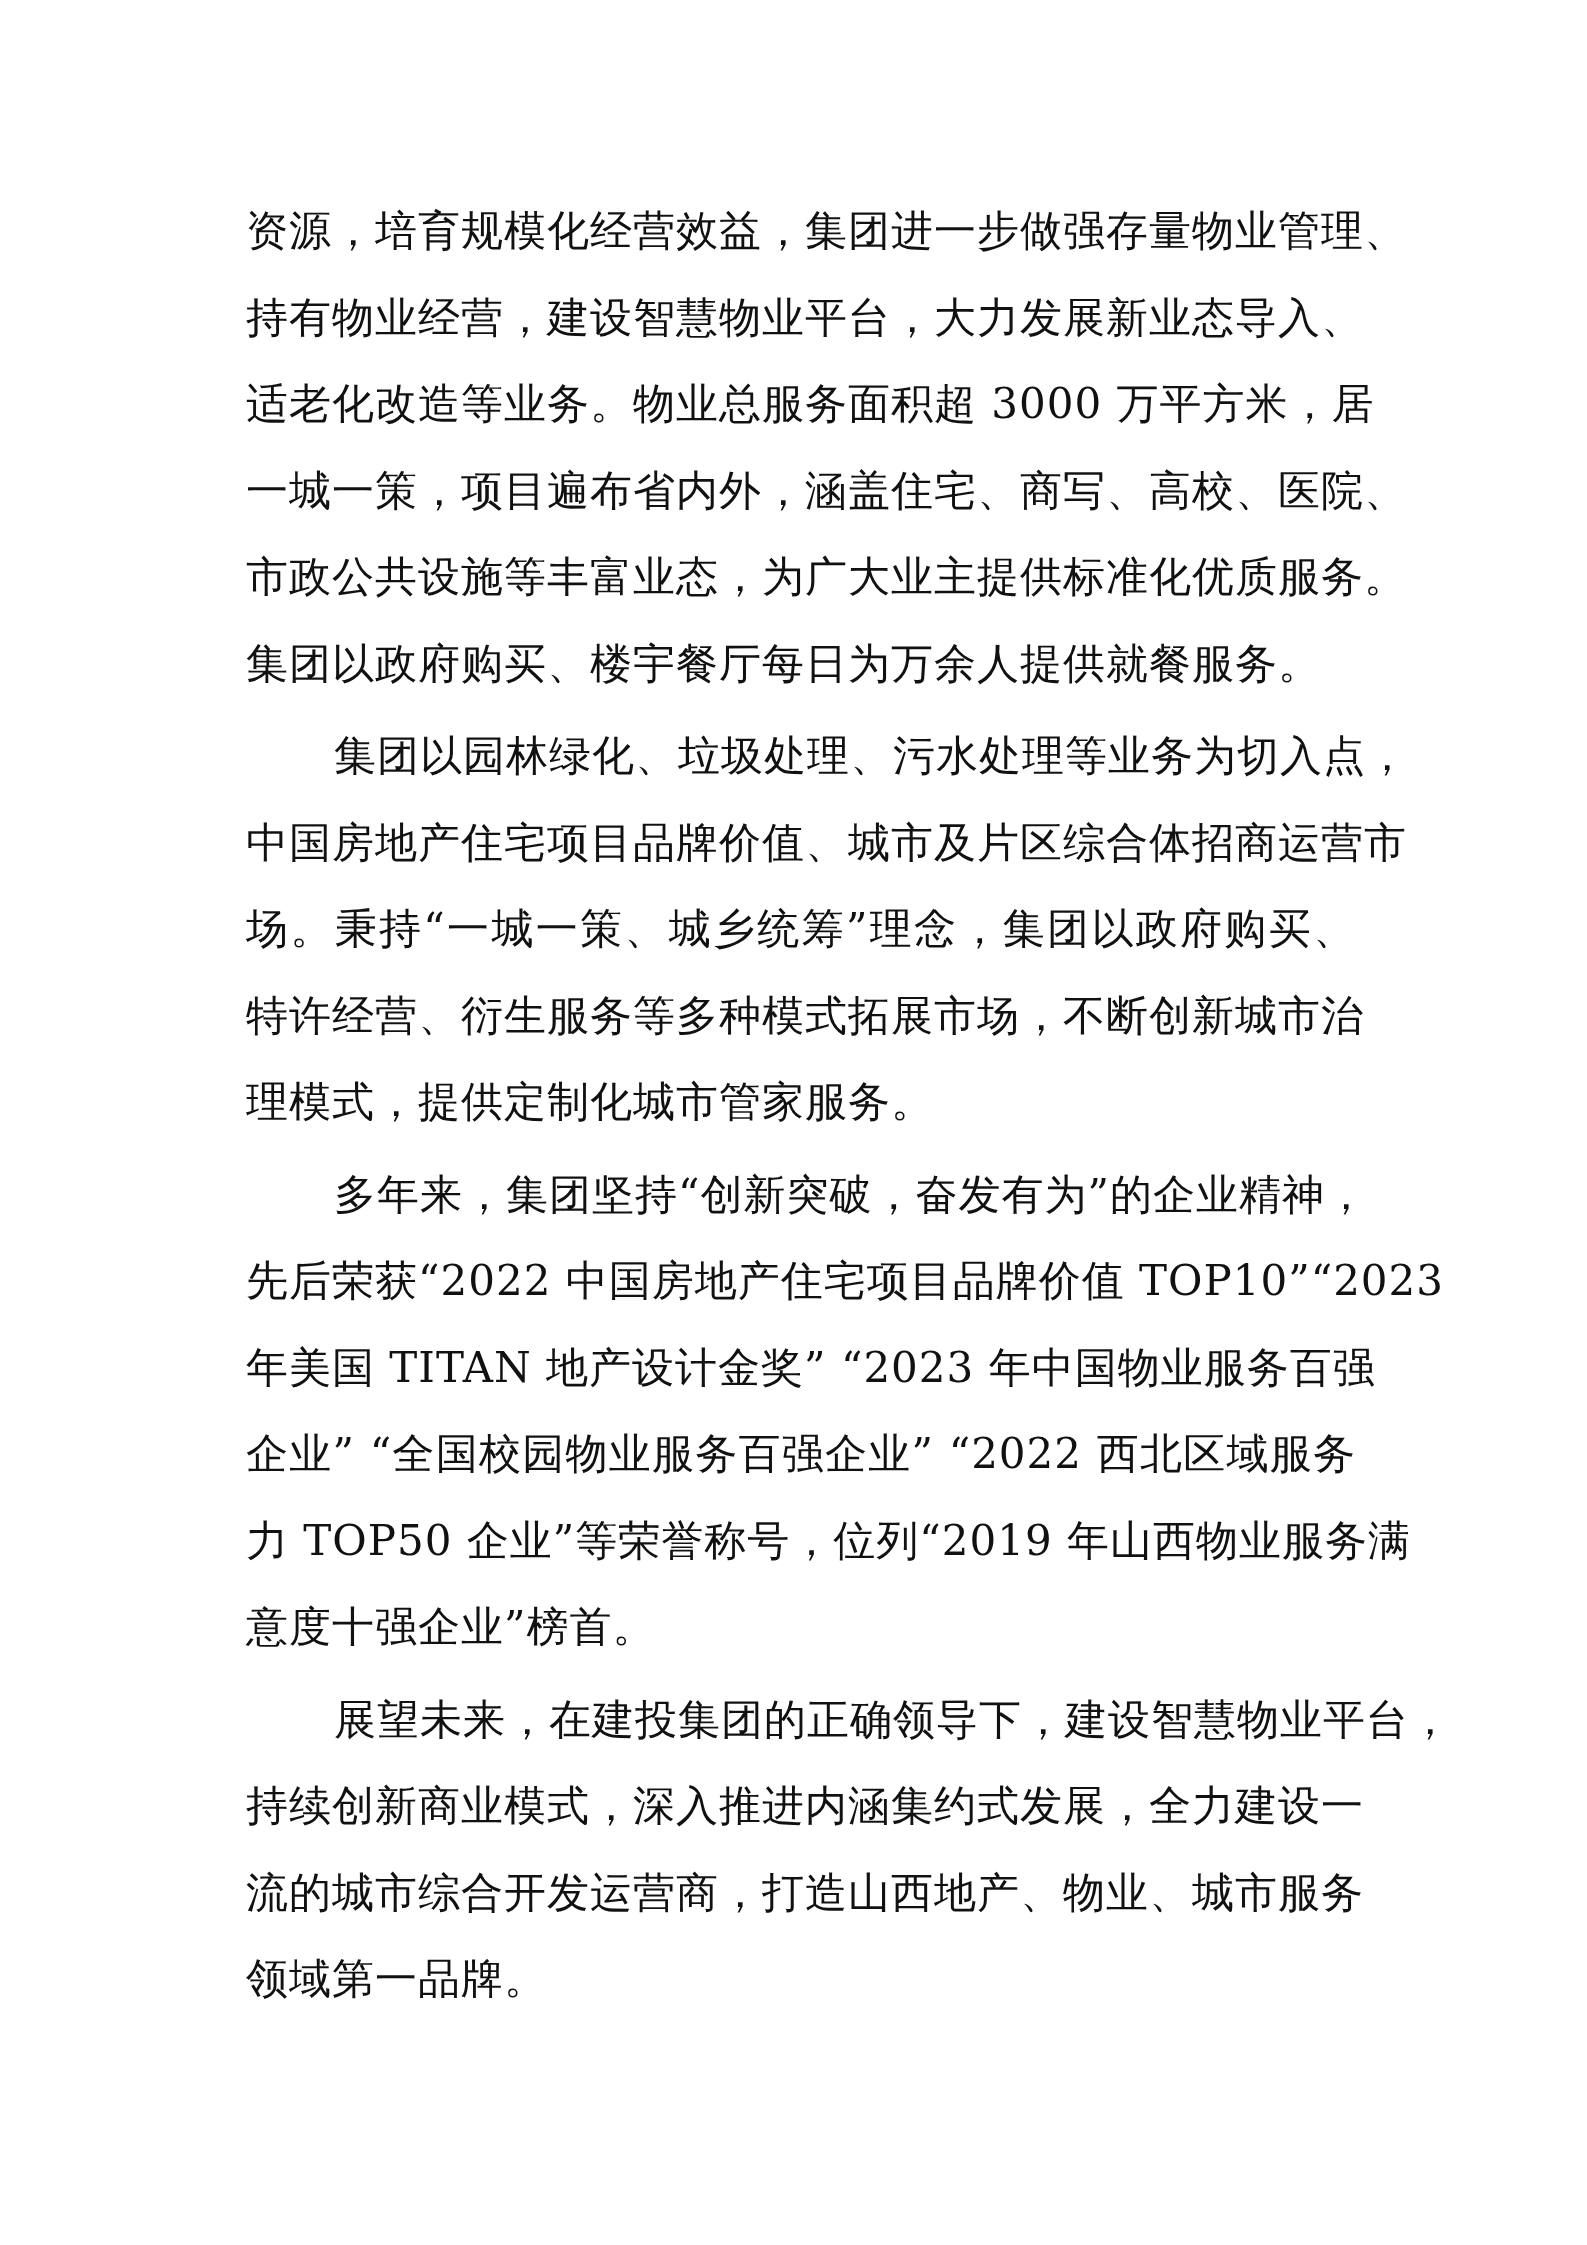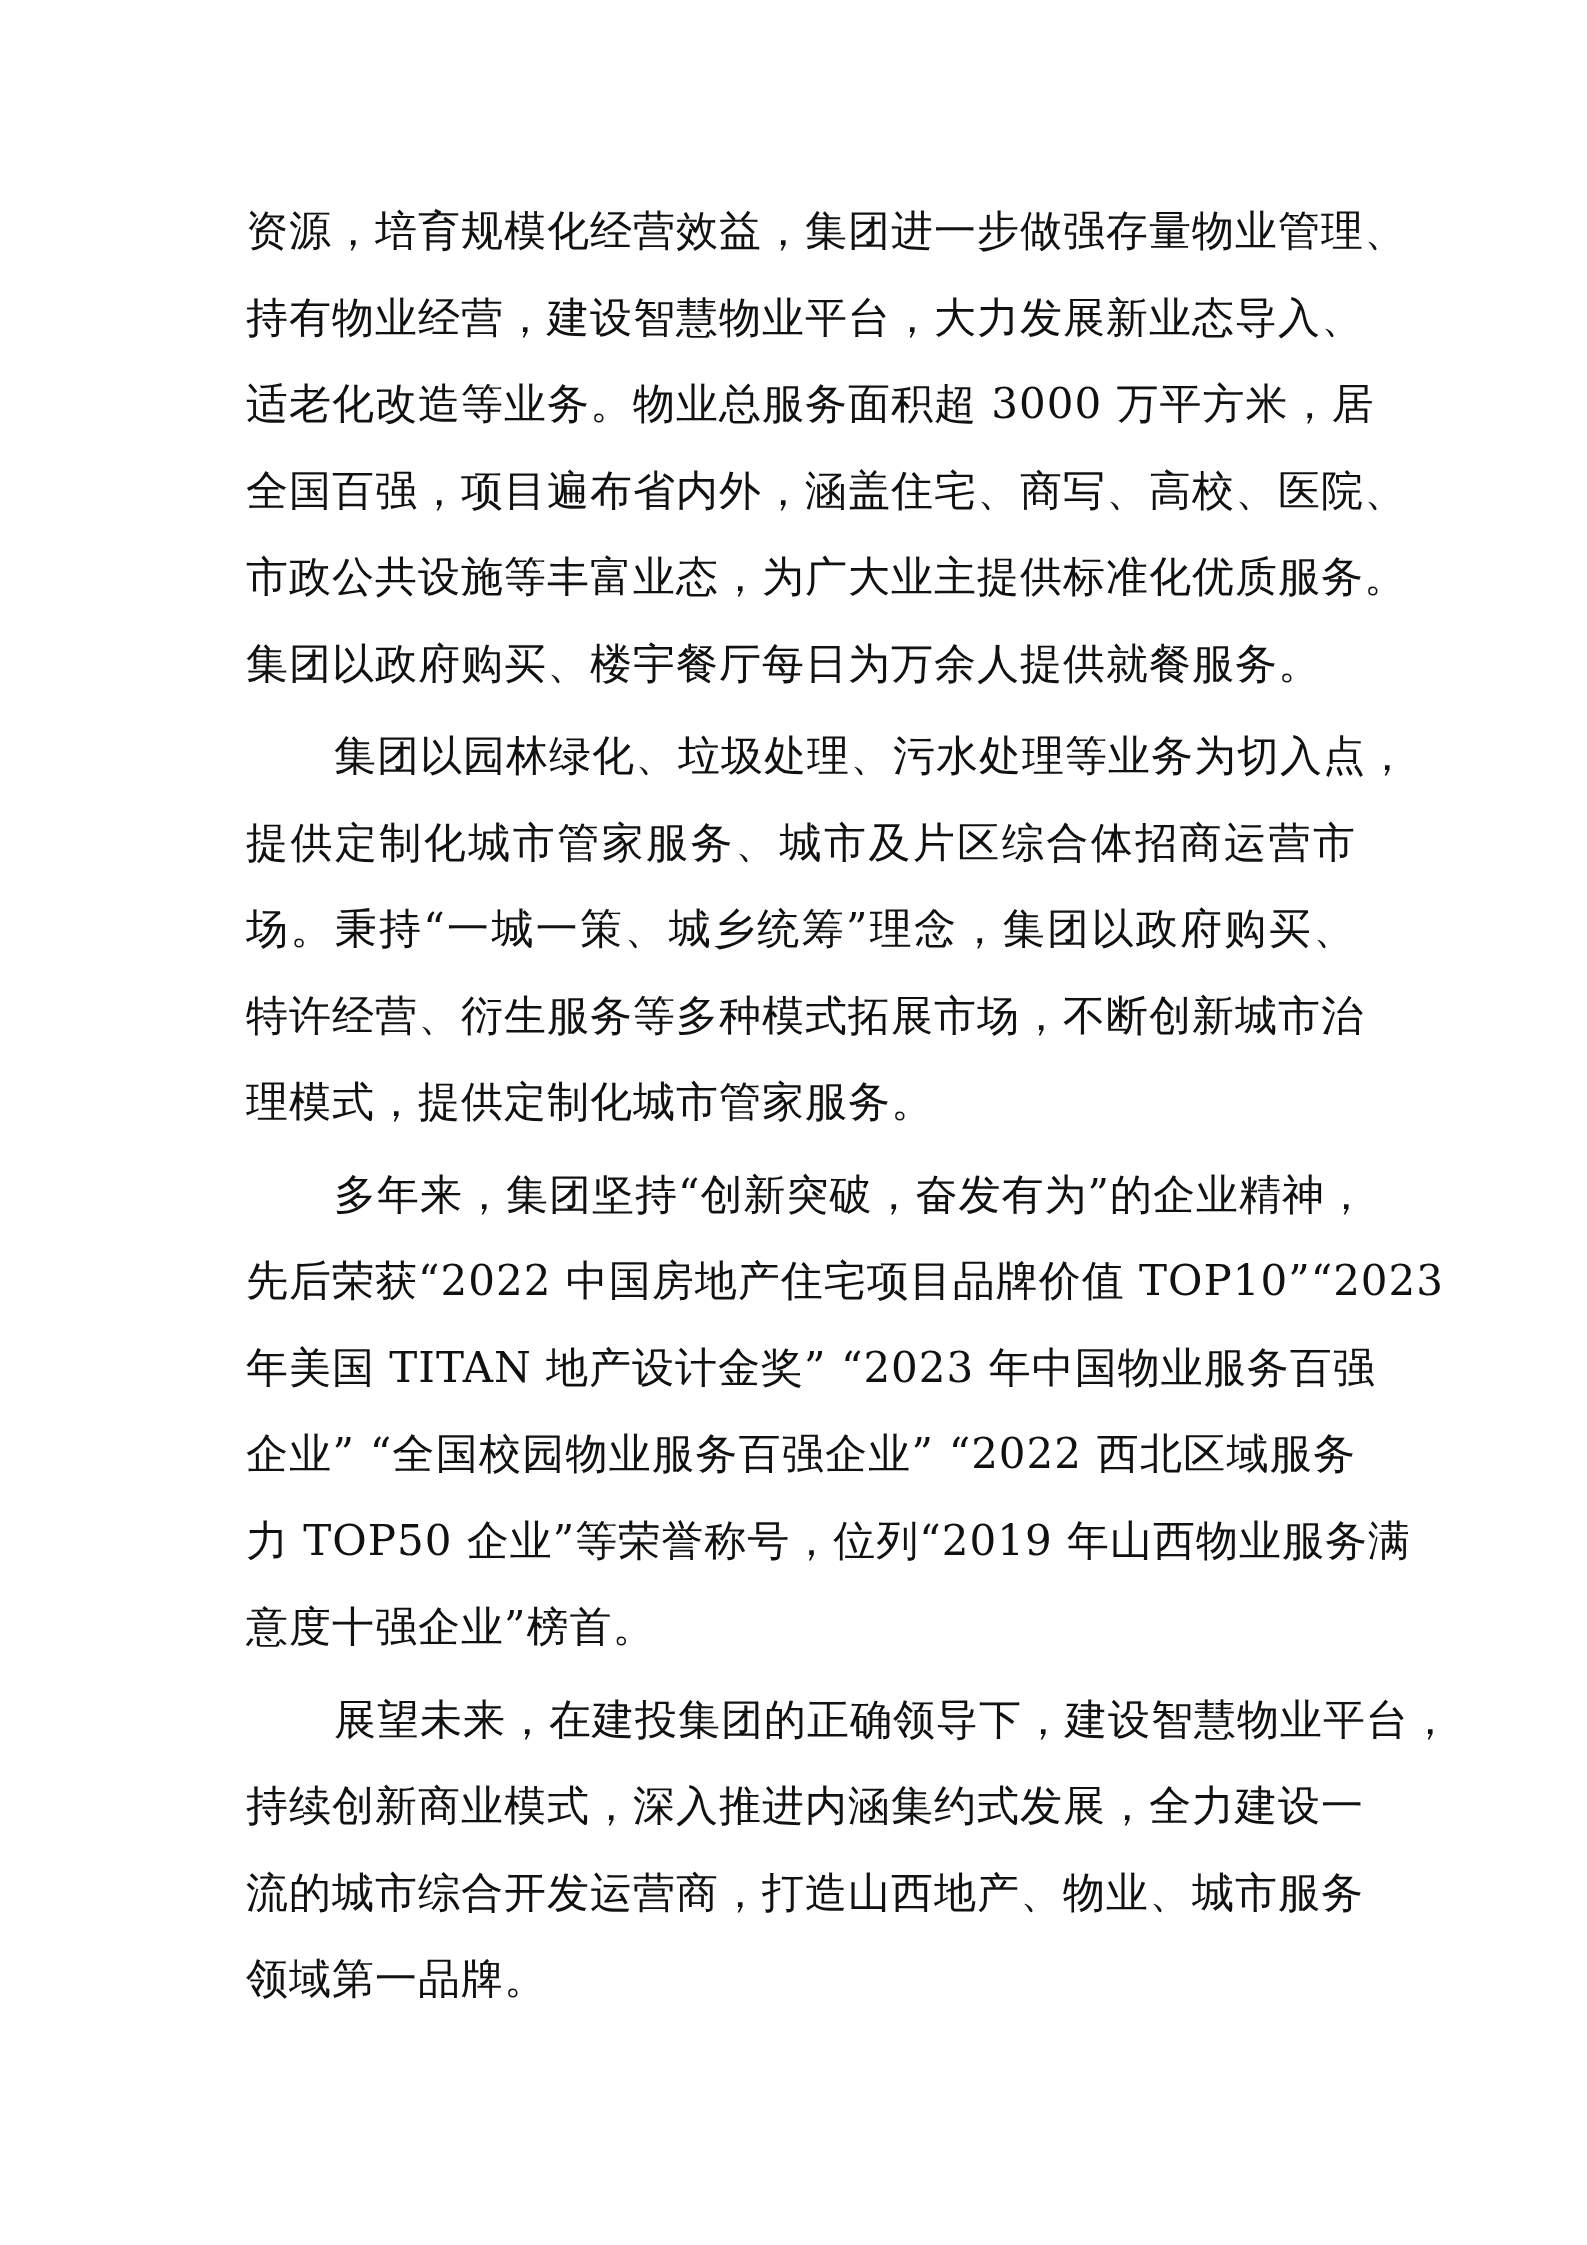--- a/index.html
+++ b/index.html
@@ -45,28 +45,28 @@
   </style>
 </head>
 <body>
 
 <div class="page">
 
   <p class="para">
     <span class="line">资源，培育规模化经营效益，集团进一步做强存量物业管理、</span>
     <span class="line">持有物业经营，建设智慧物业平台，大力发展新业态导入、</span>
     <span class="line">适老化改造等业务。物业总服务面积超 3000 万平方米，居</span>
-    <span class="line">全国百强，项目遍布省内外，涵盖住宅、商写、高校、医院、</span>
+    <span class="line">一城一策，项目遍布省内外，涵盖住宅、商写、高校、医院、</span>
     <span class="line">市政公共设施等丰富业态，为广大业主提供标准化优质服务。</span>
     <span class="line last">集团以政府购买、楼宇餐厅每日为万余人提供就餐服务。</span>
   </p>
 
   <p class="para indent">
     <span class="line">集团以园林绿化、垃圾处理、污水处理等业务为切入点，</span>
-    <span class="line" style="text-indent:0">提供定制化城市管家服务、城市及片区综合体招商运营市</span>
+    <span class="line" style="text-indent:0">中国房地产住宅项目品牌价值、城市及片区综合体招商运营市</span>
     <span class="line" style="text-indent:0">场。秉持“一城一策、城乡统筹”理念，集团以政府购买、</span>
     <span class="line" style="text-indent:0">特许经营、衍生服务等多种模式拓展市场，不断创新城市治</span>
     <span class="line last" style="text-indent:0">理模式，提供定制化城市管家服务。</span>
   </p>
 
   <p class="para indent">
     <span class="line">多年来，集团坚持“创新突破，奋发有为”的企业精神，</span>
     <span class="line" style="text-indent:0">先后荣获“2022 中国房地产住宅项目品牌价值 TOP10”“2023</span>
     <span class="line" style="text-indent:0">年美国 TITAN 地产设计金奖” “2023 年中国物业服务百强</span>
     <span class="line" style="text-indent:0">企业” “全国校园物业服务百强企业” “2022 西北区域服务</span>

